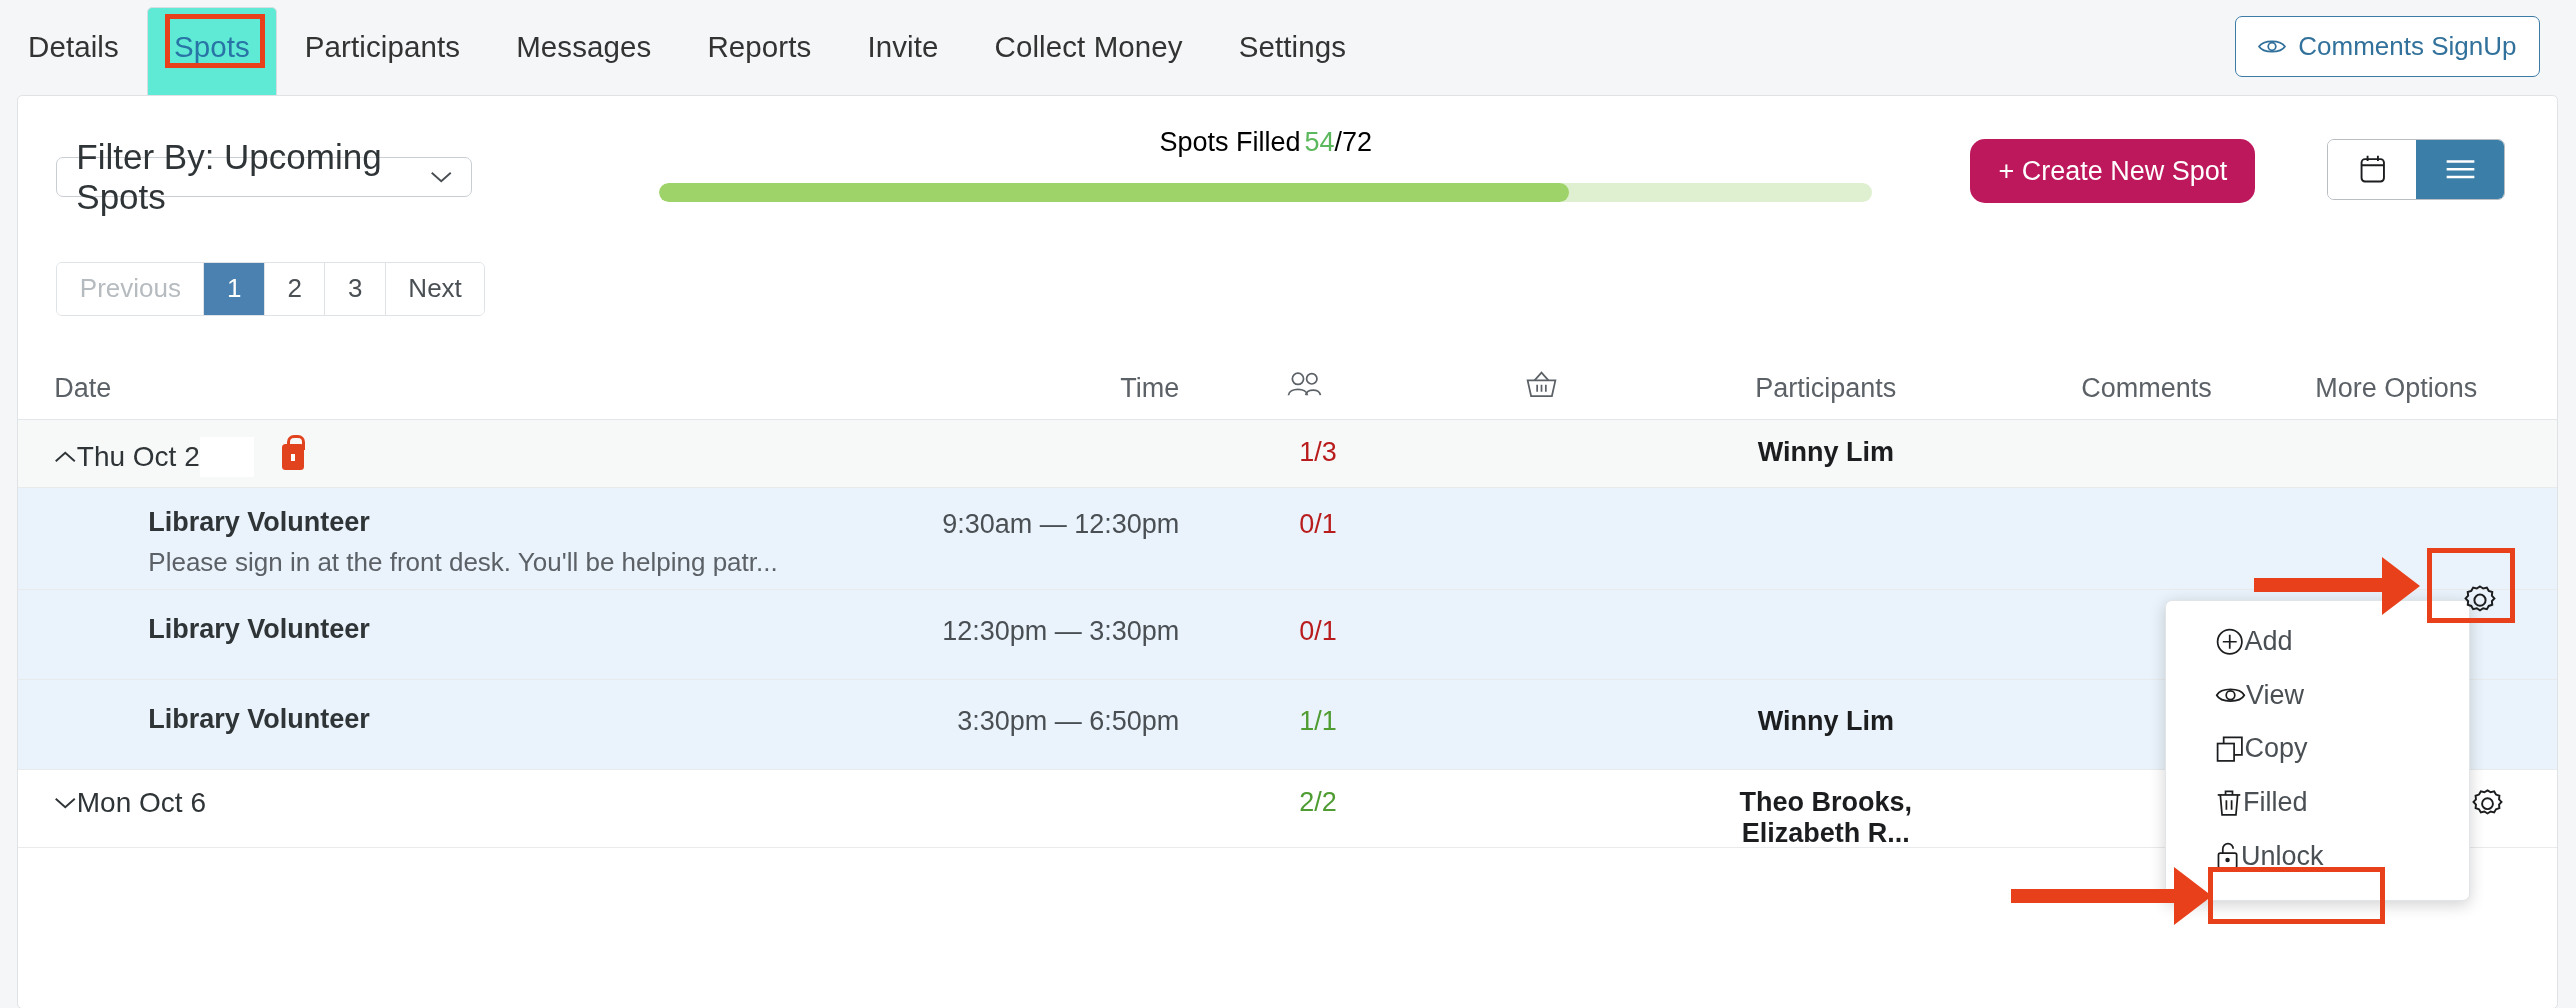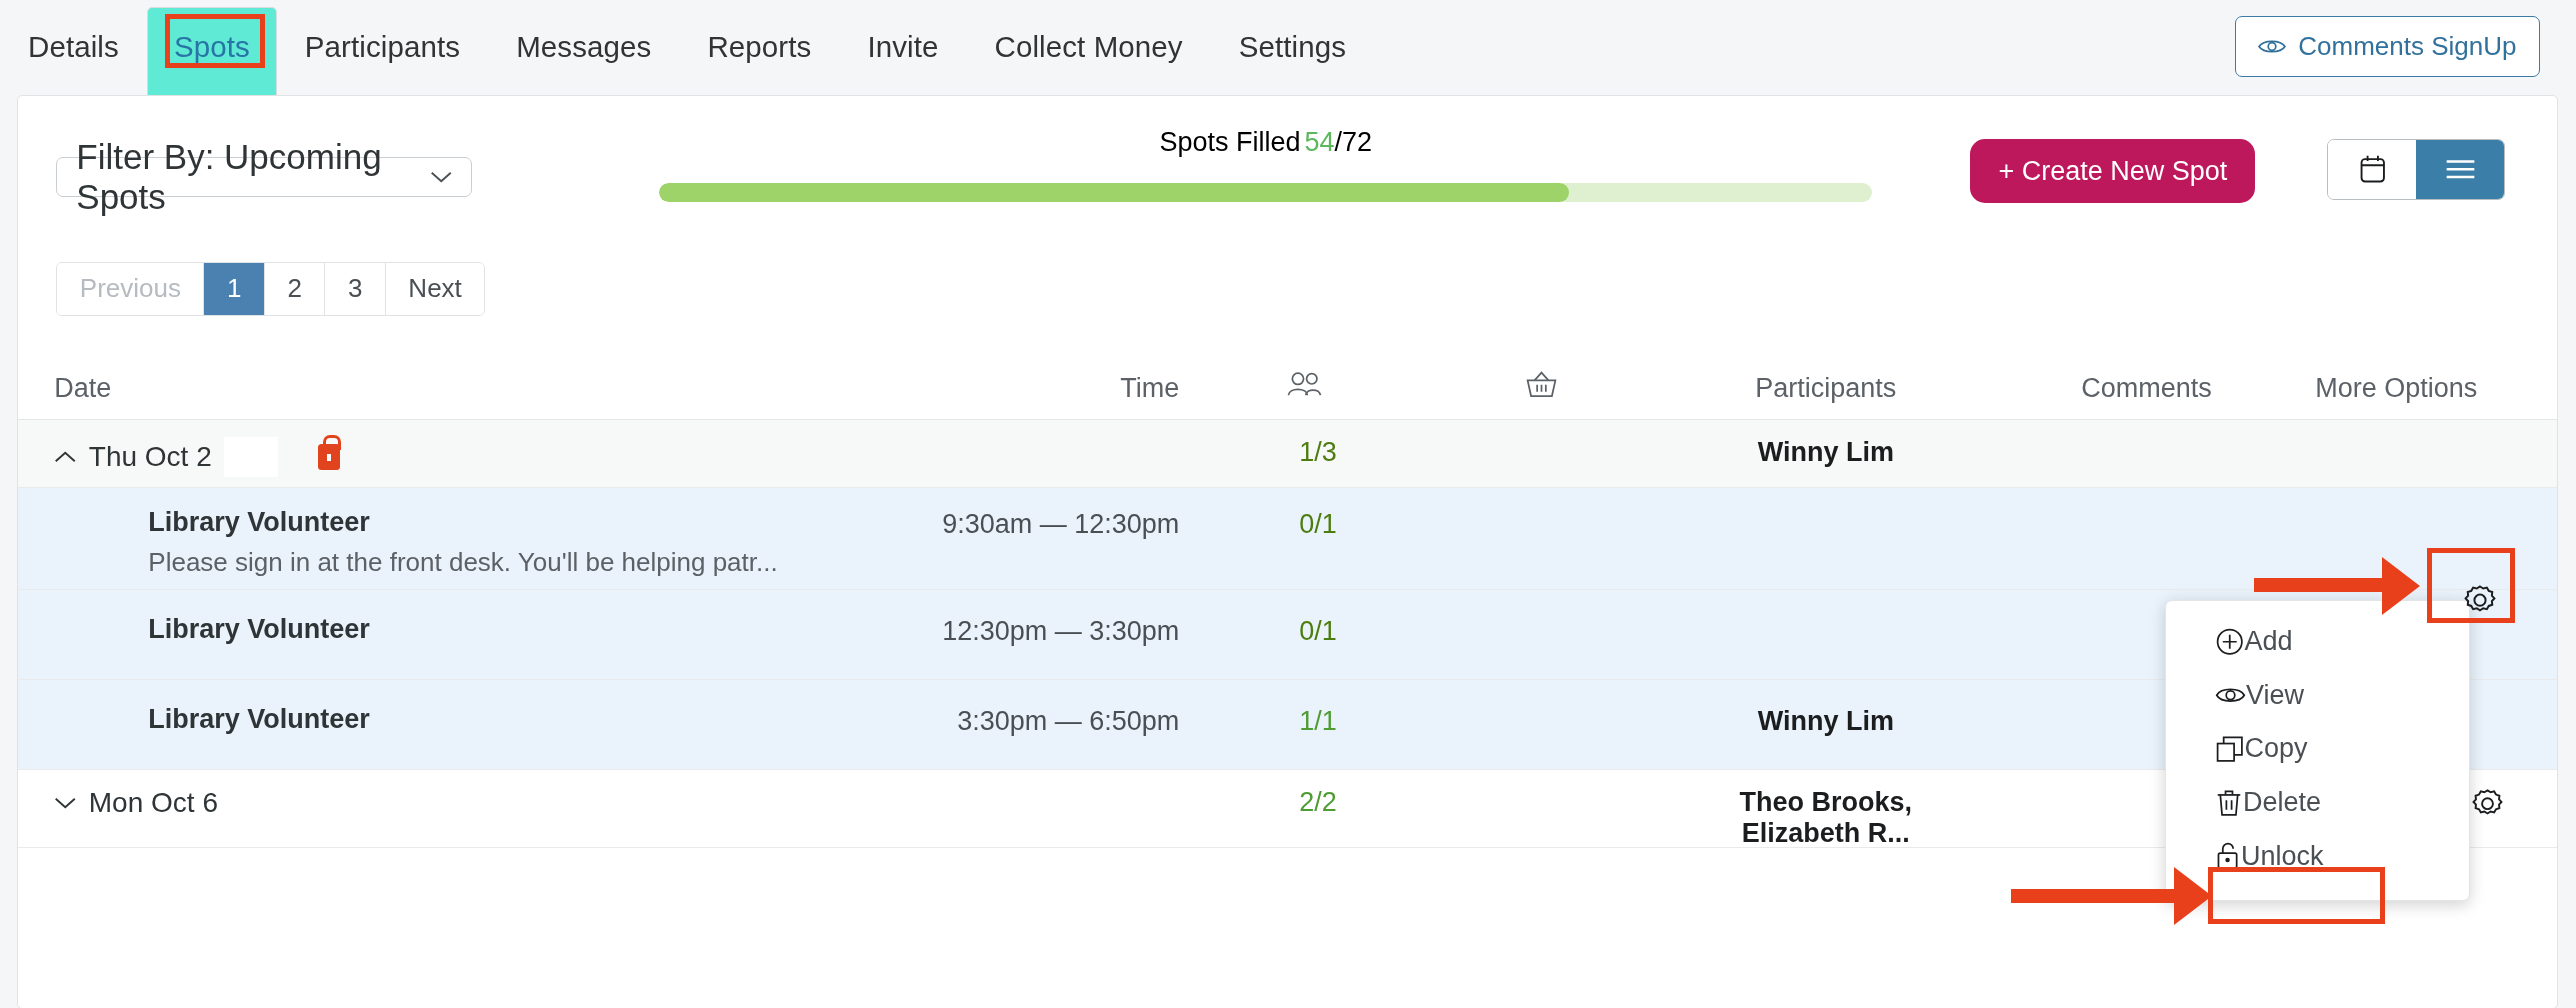--- a/index.html
+++ b/index.html
@@ -104,23 +104,23 @@
   }
   .tbody { position: absolute; left: 0; top: 324px; width: 2541px; }
 
   .row { position: relative; width: 2541px; border-bottom: 0.9px solid #e8eaec; }
   .row.group-gray { height: 68px; background: #f7f8f8; }
   .row.sub { height: 102px; background: #eaf3fb; }
   .row.sub.short { height: 90px; }
   .row.group-white { height: 78px; background: #ffffff; }
 
   .c-date { position: absolute; left: 36px; font-size: 28px; color: #2f3437; }
-  .c-date.group { top: 17.3px; display: flex; align-items: center; gap: 12px; }
+  .c-date.group { top: 17.3px; display: flex; align-items: center; }
   .c-time { position: absolute; left: 849px; width: 312px; text-align: right; font-size: 27px; color: #4a4f54; }
-  .c-cap  { position: absolute; left: 1281px; font-size: 27px; color: #4d7c0f; }
+  .c-cap  { position: absolute; left: 1281px; font-size: 27px; color: #b91c1c; }
   .c-part { position: absolute; left: 1673px; width: 269px; text-align: center; font-size: 27px; color: #1b1d1f; font-weight: bold; }
   .c-gear { position: absolute; right: 54px; }
 
   .spot-name { position: absolute; left: 130px; top: 19px; font-size: 27px; font-weight: bold; color: #2f3437; }
   .spot-desc { position: absolute; left: 130px; top: 59px; font-size: 26px; color: #5b6166; }
 
   .redact { display: inline-block; width: 54px; height: 40px; background: #fff; }
   .lockbadge {
     display: inline-block; width: 22.5px; height: 26px; position: relative;
     background: #e2431f; border-radius: 3.5px; margin-left: 28px;
@@ -357,21 +357,21 @@
     </div>
     <div class="menu-item">
       <span>
         <svg width="28" height="29.5" viewBox="0 0 32 34" fill="none" stroke="#1b1d1f" stroke-width="2">
           <path d="M3 8 H29"></path>
             <path d="M12 8 V4 H20 V8"></path>
           <path d="M6 8 L8 31 H24 L26 8"></path>
             <path d="M13 14 V25 M19 14 V25"></path>
         </svg>
       </span>
-      <span>Delete</span>
+      <span>Filled</span>
     </div>
     <div class="menu-item">
       <span>
         <svg width="26" height="29.5" viewBox="0 0 30 34" fill="none" stroke="#1b1d1f" stroke-width="2">
           <rect x="4" y="14" width="21" height="17" rx="2"></rect>
           <path d="M9 14 V9 a6 6 0 0 1 12 0"></path>
           <circle cx="14.5" cy="22" r="1.6" fill="#1b1d1f"></circle>
         </svg>
       </span>
       <span>Unlock</span>

